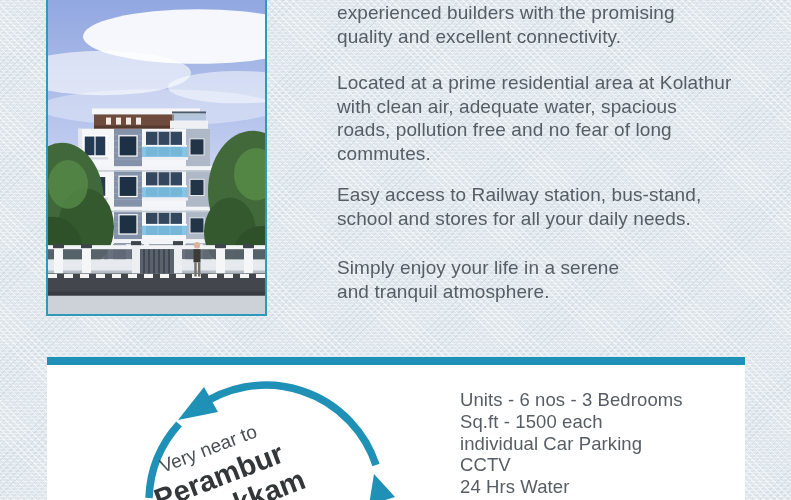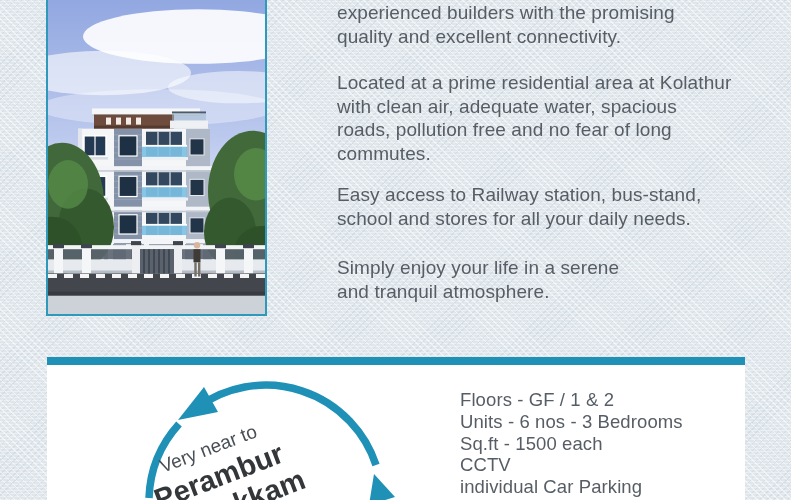--- a/index.html
+++ b/index.html
@@ -246,22 +246,21 @@
       </g>
     </svg>
 
     <div class="badge-text">
       <div class="badge-line1">Very near to</div>
       <div class="badge-line2">Perambur</div>
       <div class="badge-line3">Villivakkam</div>
     </div>
 
     <div class="features">
-      <div class="feature">Floors - GF / 1 &amp; 2</div>
       <div class="feature">Units - 6 nos - 3 Bedrooms</div>
       <div class="feature">Sq.ft - 1500 each</div>
+      <div class="feature">individual Car Parking</div>
       <div class="feature">CCTV</div>
-      <div class="feature">individual Car Parking</div>
       <div class="feature">24 Hrs Water</div>
     </div>
   </div>
 
 </div>
 
 </body></html>

